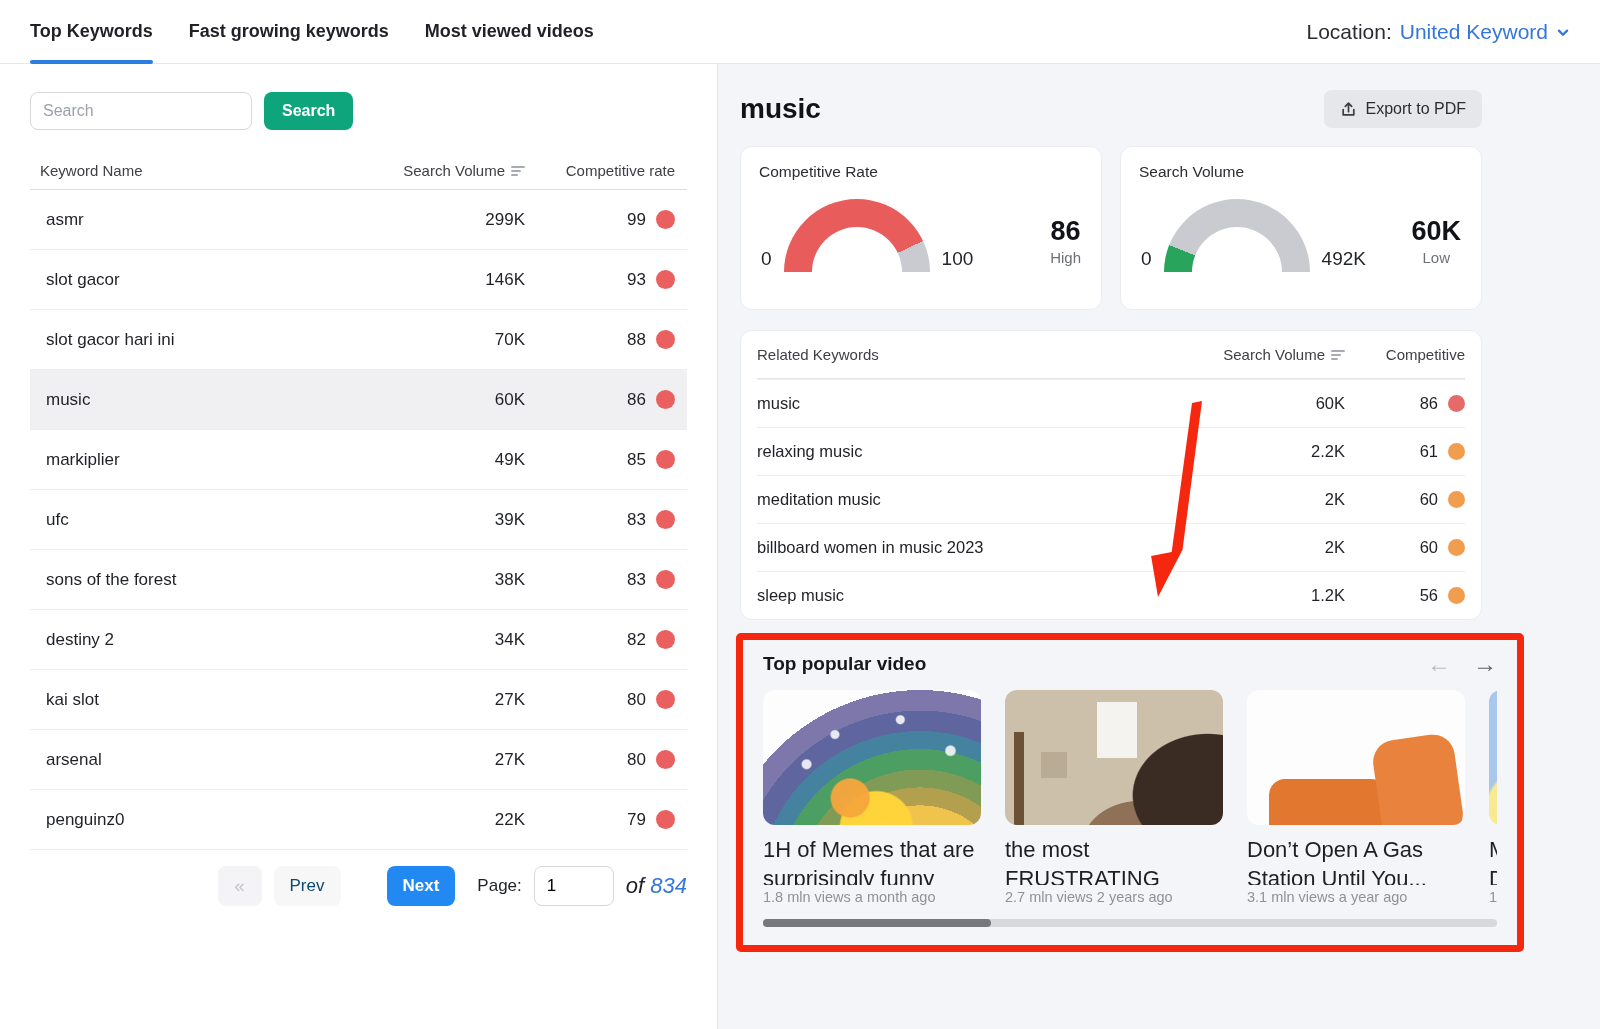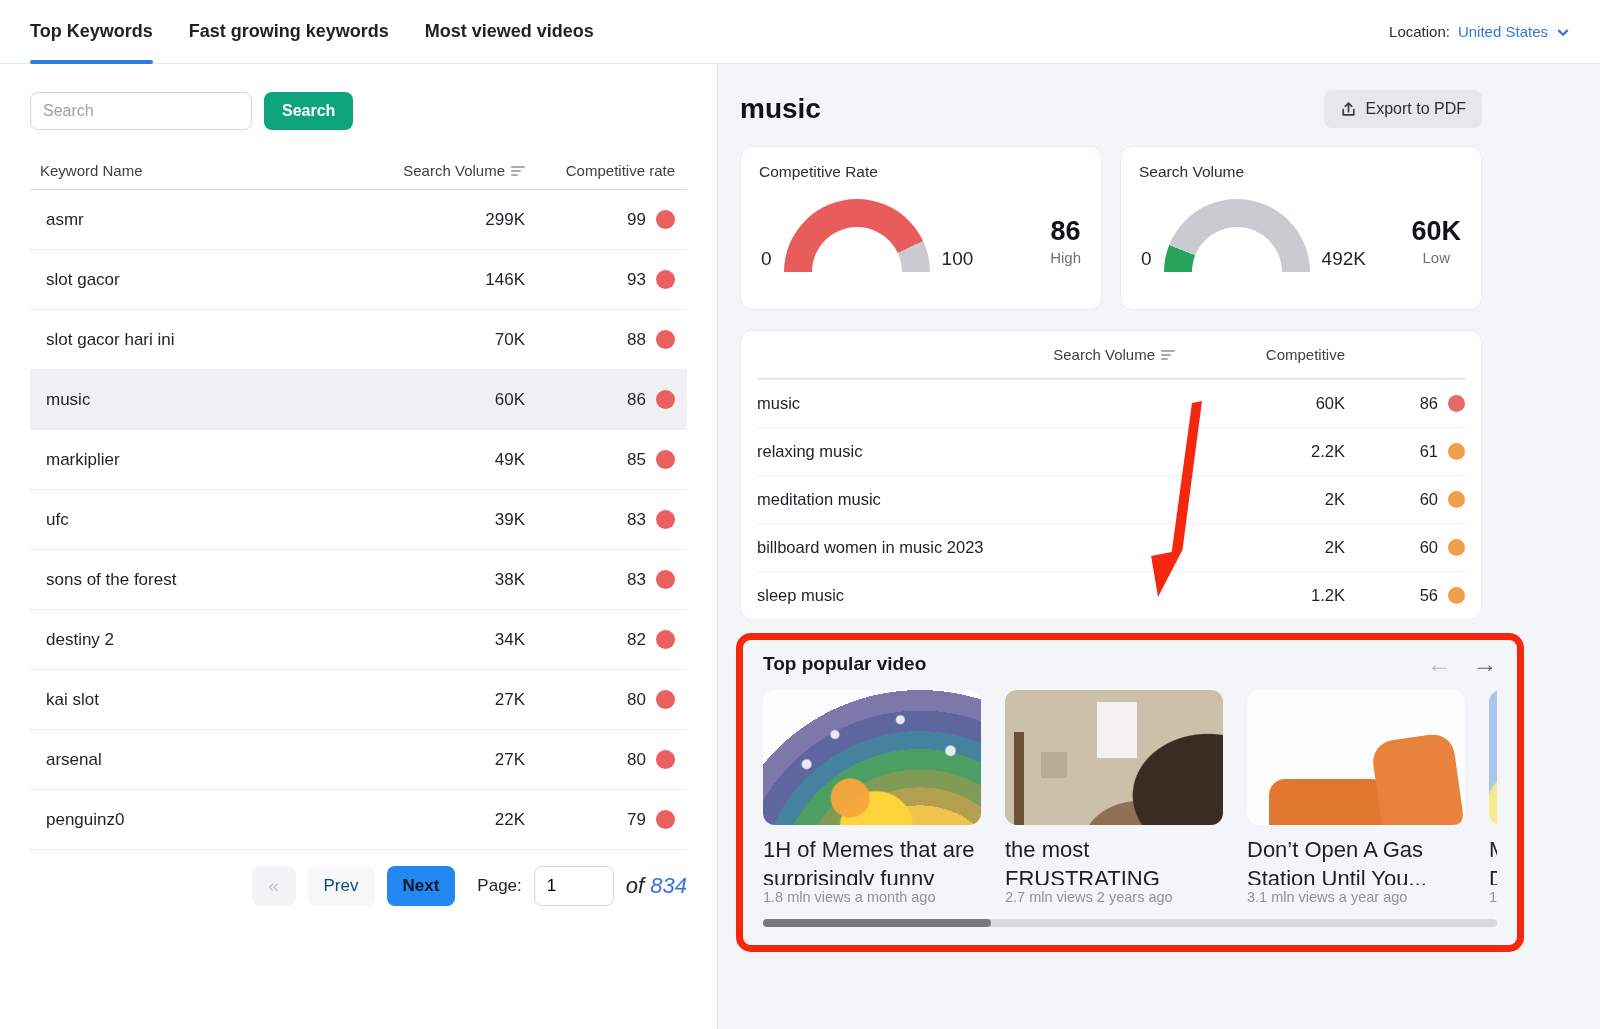--- a/index.html
+++ b/index.html
@@ -7,21 +7,21 @@
   body { font-family:"Liberation Sans", sans-serif; background:#ffffff; color:#1f2126; position:relative; }
 
   
   .topbar { height:64px; display:flex; align-items:stretch; justify-content:space-between;
             background:#fff; border-bottom:1px solid #e6e7eb; padding:0 30px; }
   .tabs { display:flex; gap:36px; }
   .tab { display:flex; align-items:center; font-size:18px; font-weight:700; color:#1f2126;
          position:relative; cursor:pointer; }
   .tab.active::after { content:""; position:absolute; left:0; right:0; bottom:-1px; height:4px;
          background:#2b7de0; border-radius:3px; }
-  .location { display:flex; align-items:center; gap:8px; font-size:15px; }
+  .location { display:flex; align-items:center; gap:8px; font-size:21px; }
   .loc-label { color:#2c2d33; }
   .loc-value { color:#3577d8; cursor:pointer; }
   .location svg { margin-top:2px; }
 
   
   .main { display:flex; height:974px; }
   .left { width:718px; background:#fff; border-right:1px solid #e3e4e8; padding:28px 30px 0 30px; }
   .right { flex:1; background:#f4f5f8; padding:26px 0 0 22px; position:relative; }
 
   
@@ -52,21 +52,21 @@
   .cell-rate { text-align:right; white-space:nowrap; }
   .dot { display:inline-block; width:19px; height:19px; border-radius:50%;
          margin-left:10px; vertical-align:-4px; }
 
   
   .pagination { display:flex; align-items:center; justify-content:flex-end; gap:12px;
                 padding:16px 0 0 0; }
   .pg-btn { height:40px; border:none; border-radius:8px; font-size:17px; cursor:pointer; }
   .pg-first { width:44px; background:#f4f4f6; color:#c3c5cb; font-size:19px; }
   .pg-prev { padding:0 16px; background:#f7f7f8; color:#0c4a6e; }
-  .pg-next { padding:0 16px; background:#2289f2; color:#0f172a; font-weight:700; }
+  .pg-next { padding:0 16px; background:#2289f2; color:#ffffff; font-weight:700;margin-left:34px; }
   .page-label { font-size:17px; margin-left:10px; }
   .page-input { width:80px; height:40px; border:1px solid #d6d7db; border-radius:8px;
                 font-size:17px; padding:0 12px; outline:none; }
   .of-wrap { font-size:22px;font-style:italic; }
   .total-pages { color:#3577d8; cursor:pointer; }
 
   
   .detail-header { display:flex; align-items:center; justify-content:space-between; width:742px; }
   .detail-title { font-size:28px; font-weight:700; color:#111318; }
   .export-btn { height:38px; display:flex; align-items:center; gap:9px; padding:0 16px;
@@ -97,21 +97,21 @@
   .r-col-rate { text-align:right; overflow:hidden; white-space:nowrap; }
   .r-row { display:grid; grid-template-columns:1fr 170px 120px; align-items:center; height:48px;
            font-size:16.5px; border-top:1px solid #ededf0; cursor:pointer; }
   .r-row:first-of-type { border-top:none; }
   .r-volume { text-align:right; }
   .r-rate { text-align:right; white-space:nowrap; }
   .r-dot { width:17px; height:17px; vertical-align:-3px; }
 
   
   .videos-section { width:788px; margin-left:-4px; margin-top:13px; border:7px solid #f5270e;
-                    border-radius:15px; padding:12px 20px 18px 20px; }
+                    border-radius:5px; padding:12px 20px 18px 20px; }
   .v-head { display:flex; align-items:center; justify-content:space-between; }
   .v-title { font-size:19px; font-weight:700; color:#15171c; }
   .v-arrows { display:flex; gap:22px; font-size:24px; line-height:1; }
   .v-arrow-left { color:#b9bcc2; cursor:pointer; }
   .v-arrow-right { color:#5f6269; cursor:pointer; }
   .v-cards { display:flex; gap:24px; margin-top:14px; overflow:hidden; }
   .v-card { width:218px; flex:none; cursor:pointer; }
   .v-card-title { font-size:22px; line-height:1.32; color:#1d1f24; margin-top:10px; height:50px; overflow:hidden; }
   .v-card-meta { font-size:14.5px; color:#8f929a; margin-top:4px; white-space:nowrap; overflow:hidden; }
   .thumb { width:218px; height:135px; border-radius:12px; overflow:hidden; position:relative; background:#fff; }
@@ -168,21 +168,21 @@
       </div>
       <div class="tab">
         <span>Fast growing keywords</span>
       </div>
       <div class="tab">
         <span>Most viewed videos</span>
       </div>
     </div>
     <div class="location">
       <span class="loc-label">Location:</span>
-      <span class="loc-value">United States</span>
+      <span class="loc-value">United Keyword</span>
       <svg width="14" height="14" viewBox="0 0 12 12">
         <path d="M2.5 4 L6 7.5 L9.5 4" stroke="#3577d8" stroke-width="2" fill="none" stroke-linecap="round" stroke-linejoin="round"></path>
       </svg>
     </div>
   </div>
 
   <div class="main">
 
     <div class="left">
 
@@ -313,20 +313,21 @@
             <div class="gauge-value">
               <div class="gv">60K</div>
               <div class="gl">Low</div>
             </div>
           </div>
         </div>
       </div>
 
       <div class="related-card">
         <div class="r-head">
+          <div>Related Keywords</div>
           <div class="r-col-volume">
             <span>Search Volume</span><span class="sort-icon"><svg width="14" height="12" viewBox="0 0 14 12">
                   <path d="M1 2 H13 M1 6 H9 M1 10 H6" stroke="#a8abb2" stroke-width="2" stroke-linecap="round"></path>
                 </svg></span>
           </div>
           <div class="r-col-rate">Competitive</div>
         </div>
 
         <div class="r-row">
           <div>music</div>

